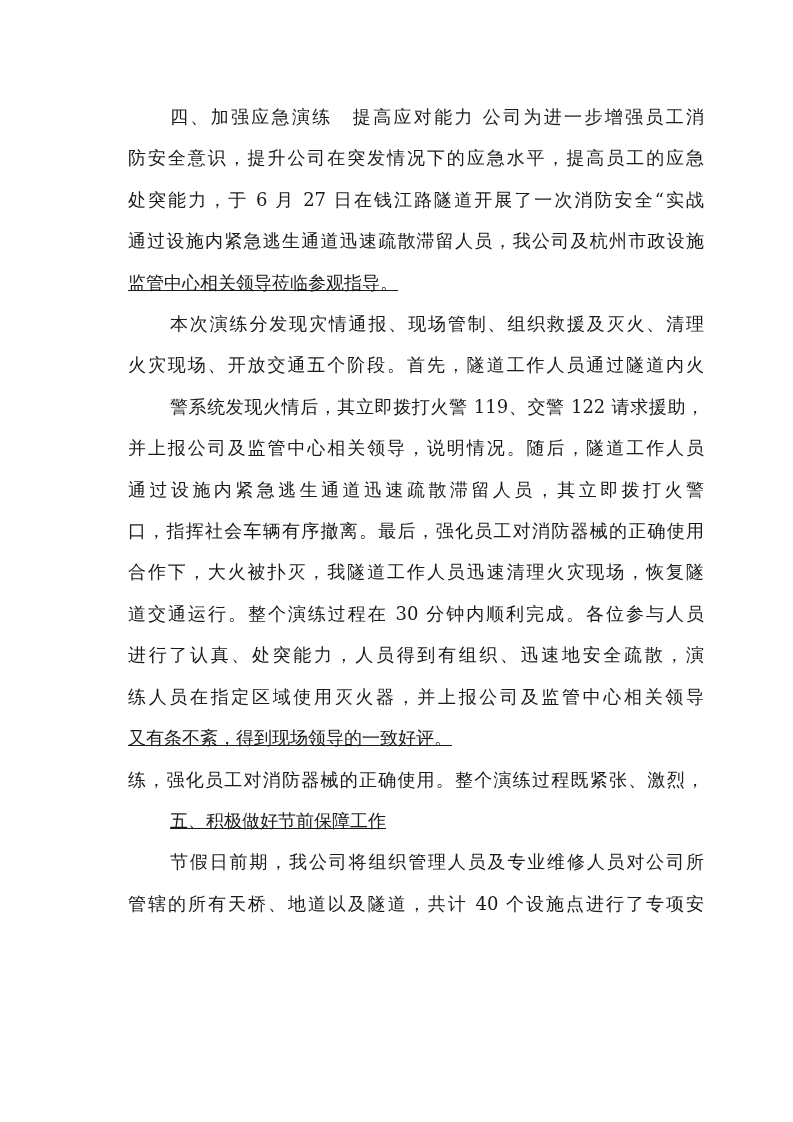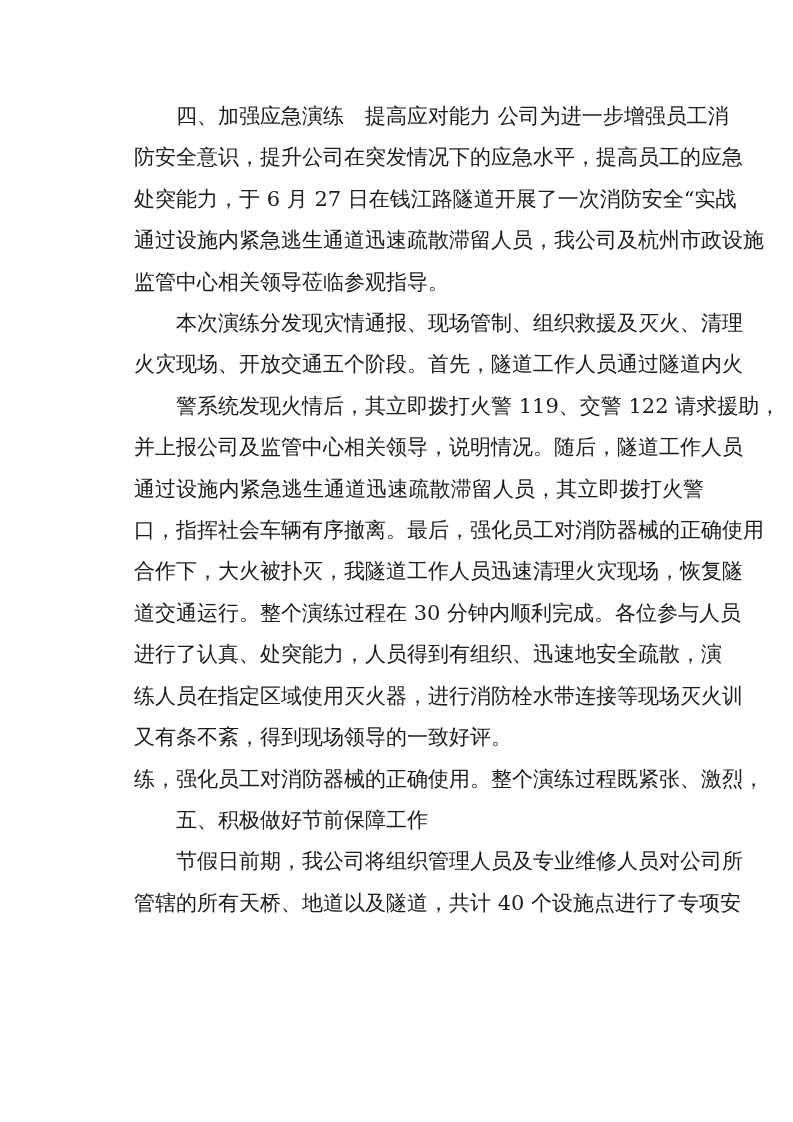--- a/index.html
+++ b/index.html
@@ -3,28 +3,28 @@
 <meta charset="utf-8">
 <style>
   html, body { margin: 0; padding: 0; background: #ffffff; }
   body { width: 793px; height: 1122px; position: relative; overflow: hidden; }
   .page {
     position: absolute;
     left: 92px;
     top: 96px;
     width: 612px;
     font-family: "DejaVu Serif", "Liberation Serif", serif;
-    font-size: 21px;
+    font-size: 18px;
     line-height: 41.4px;
     color: #1a1a1a;
     text-align: justify;
   }
   .para { margin: 0; text-indent: 2em; }
   .line { display: block; white-space: nowrap; text-align-last: justify; text-align: justify; }
-  .line.last { text-align-last: left; }
+  .line.last { text-align-last: left; text-decoration: underline; }
   .line.indent { padding-left: 42px; }
 </style>
 </head>
 <body>
 
 <div class="page">
 
   <div class="para">
     <span class="line indent">四、加强应急演练　提高应对能力 公司为进一步增强员工消</span>
     <span class="line">防安全意识，提升公司在突发情况下的应急水平，提高员工的应急</span>
@@ -39,21 +39,21 @@
   </div>
 
   <div class="para">
     <span class="line indent">警系统发现火情后，其立即拨打火警 119、交警 122 请求援助，</span>
     <span class="line">并上报公司及监管中心相关领导，说明情况。随后，隧道工作人员</span>
     <span class="line">通过设施内紧急逃生通道迅速疏散滞留人员，其立即拨打火警</span>
     <span class="line">口，指挥社会车辆有序撤离。最后，强化员工对消防器械的正确使用</span>
     <span class="line">合作下，大火被扑灭，我隧道工作人员迅速清理火灾现场，恢复隧</span>
     <span class="line">道交通运行。整个演练过程在 30 分钟内顺利完成。各位参与人员</span>
     <span class="line">进行了认真、处突能力，人员得到有组织、迅速地安全疏散，演</span>
-    <span class="line">练人员在指定区域使用灭火器，进行消防栓水带连接等现场灭火训</span>
+    <span class="line">练人员在指定区域使用灭火器，并上报公司及监管中心相关领导</span>
     <span class="line last">又有条不紊，得到现场领导的一致好评。</span>
     <span class="line">练，强化员工对消防器械的正确使用。整个演练过程既紧张、激烈，</span>
   </div>
 
   <div class="para">
     <span class="line indent last">五、积极做好节前保障工作</span>
   </div>
 
   <div class="para">
     <span class="line indent">节假日前期，我公司将组织管理人员及专业维修人员对公司所</span>

